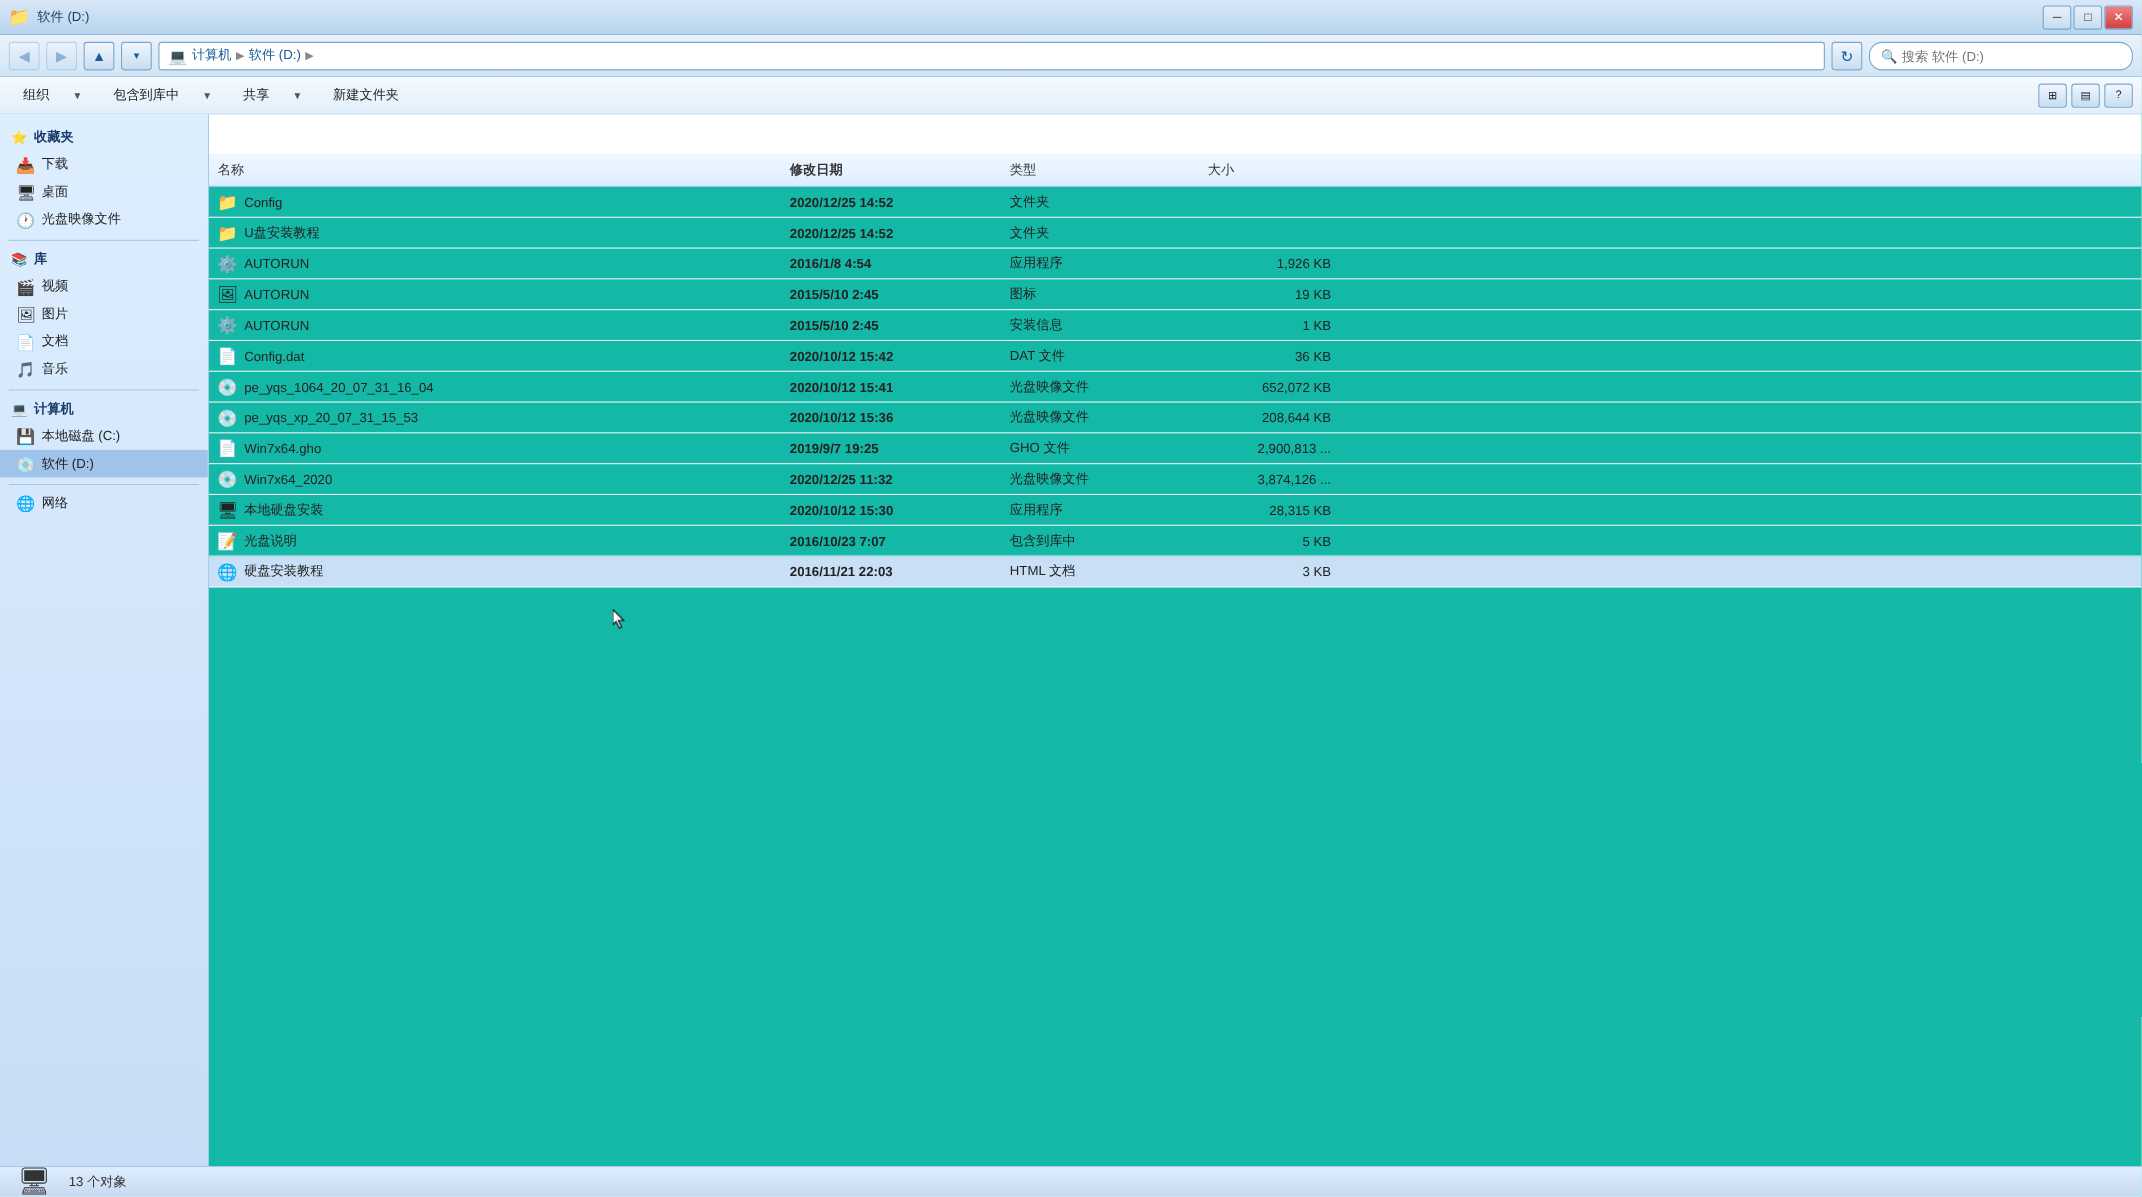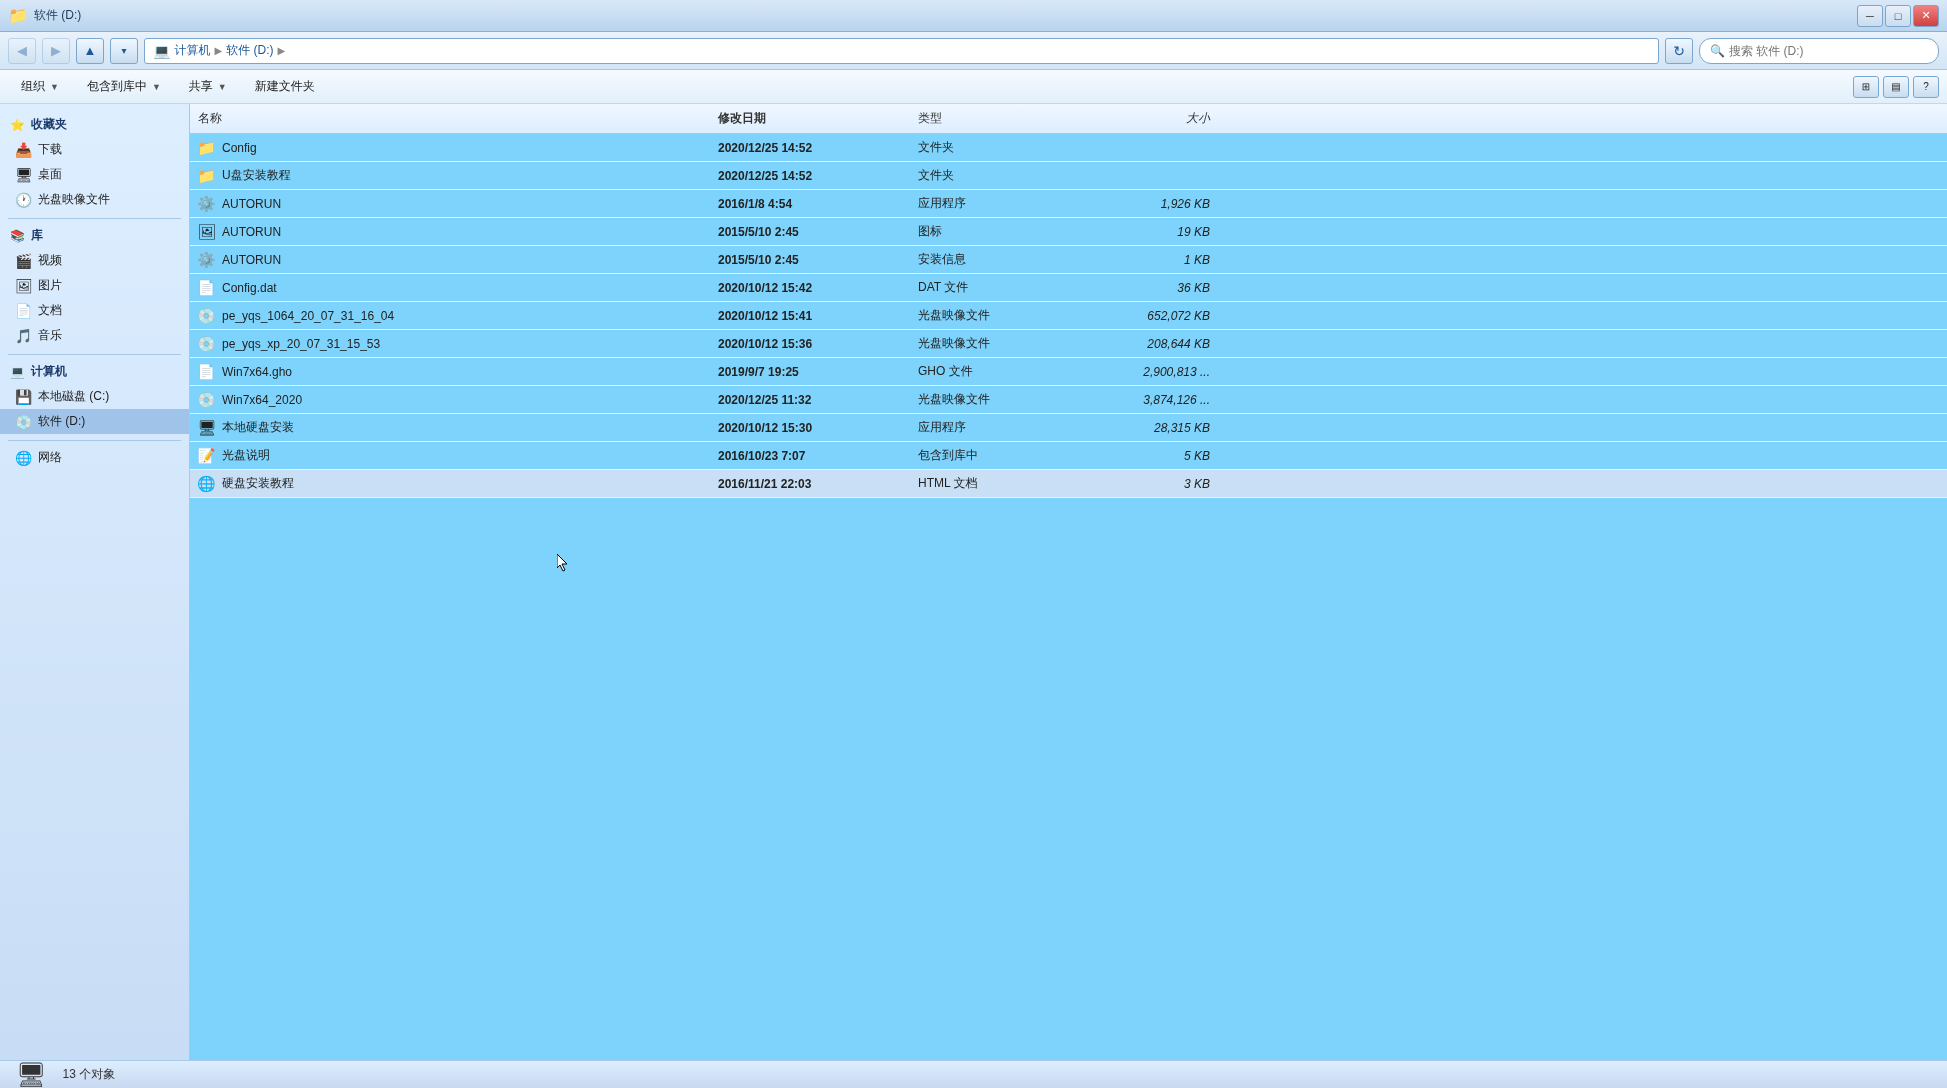--- a/index.html
+++ b/index.html
@@ -133,21 +133,21 @@
       height: 26px;
       padding: 0 12px;
       border: 1px solid transparent;
       border-radius: 3px;
       background: transparent;
       cursor: pointer;
       font-size: 12px;
       color: #222;
       display: flex;
       align-items: center;
-      gap: 4px;
+      gap: 20px;
     }
     .toolbar-right {
       margin-left: auto;
       display: flex;
       align-items: center;
       gap: 4px;
     }
     .view-btn {
       width: 26px;
       height: 22px;
@@ -210,22 +210,23 @@
     }
     .sidebar-divider {
       height: 1px;
       background: #a8c8e8;
       margin: 4px 8px;
     }
 
     
     .file-area {
       flex: 1;
-      background: #7dd3fc;
+      background: #14b8a6;
       overflow-y: auto;
+      margin-top: 36px;
     }
 
     
     .col-header {
       display: flex;
       background: linear-gradient(to bottom, #f0f7ff, #ddeeff);
       border-bottom: 1px solid #a8c8e8;
       padding: 4px 0;
       position: sticky;
       top: 0;
@@ -233,21 +234,21 @@
     .col-header-item {
       font-size: 12px;
       color: #333;
       padding: 2px 8px;
       cursor: pointer;
       user-select: none;
     }
     .col-name { width: 520px; }
     .col-date { width: 200px; font-weight: bold; }
     .col-type { width: 180px; }
-    .col-size { width: 140px; text-align: right; padding-right: 20px; font-style: italic; }
+    .col-size { width: 140px; padding-right: 20px; }
 
     
     .file-row {
       display: flex;
       align-items: center;
       height: 28px;
       border-bottom: 1px solid #eef3f8;
       cursor: pointer;
     }
     .file-row.selected { background: #c8dff5; }

